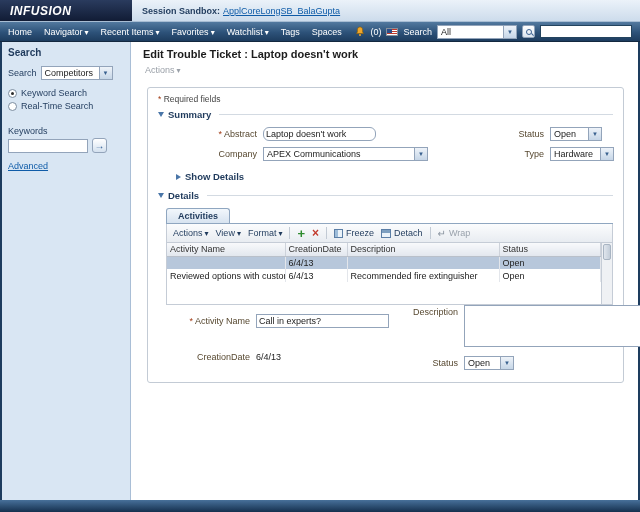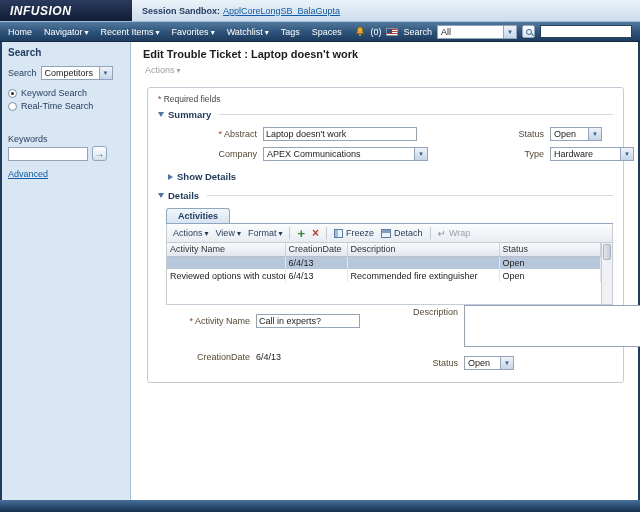--- a/index.html
+++ b/index.html
@@ -38,21 +38,21 @@
   .titlebar{height:15px;background:linear-gradient(#7fa7ce,#45729c);color:#fff;font-weight:bold;font-size:10px;display:flex;align-items:center;padding-left:6px;flex:0 0 auto;border-bottom:1px solid #3a618a}
 
   
   .bodyrow{flex:1;display:flex;border-left:2px solid #1d3c5e;border-right:2px solid #1d3c5e;min-height:0}
   .sidebar{width:129px;background:#d9e6f3;border-right:1px solid #a9bed6;padding:5px 6px;font-size:9px;color:#1f3a5c;flex:0 0 auto}
   .side-header{font-weight:bold;font-size:10px;margin-bottom:8px}
   .field-row{display:flex;align-items:center;gap:4px;margin-bottom:8px}
   .radio-row{display:flex;align-items:center;gap:4px;margin-bottom:3px}
   .radio{width:9px;height:9px;border:1px solid #7c8da0;border-radius:50%;background:#fff;position:relative;flex:0 0 auto;cursor:pointer}
   .radio.checked::after{content:"";position:absolute;left:2px;top:2px;width:3px;height:3px;background:#2b2b2b;border-radius:50%}
-  .keywords-label{margin:23px 0 2px}
+  .keywords-label{margin:15px 0 2px}
   .text-input{border:1px solid #93a4ba;background:#fff;height:14px;font-size:9px;padding:0 2px;font-family:inherit;color:#222}
   .go-btn{width:15px;height:15px;border:1px solid #93a4ba;border-radius:3px;background:linear-gradient(#fff,#d4e1ef);color:#2d5d94;font-size:10px;display:flex;align-items:center;justify-content:center;cursor:pointer;font-weight:bold}
   .advanced{margin-top:8px;display:inline-block}
 
   .main{flex:1;background:#fff;display:flex;flex-direction:column;min-width:0}
   .main-header{display:flex;align-items:flex-start;padding:6px 8px 0 12px}
   .page-title{font-size:11px;font-weight:bold;color:#1c1c1c}
   .btn-group{margin-left:auto;display:flex;gap:4px}
   .btn{font-size:9px;color:#1f3a5c;border:1px solid #8ba3bf;border-radius:3px;background:linear-gradient(#ffffff,#dce6f1);padding:2px 9px;cursor:pointer;font-family:inherit;white-space:nowrap}
   .actions-row{padding:5px 10px 0 14px;font-size:9px;color:#9aa0a8;cursor:pointer;display:flex;align-items:center;gap:2px}
@@ -60,21 +60,21 @@
   .form-box{margin:12px 14px 0 16px;border:1px solid #c3cbd5;border-radius:3px;padding:6px 10px 12px;font-size:9px}
   .required-note{color:#444;font-size:8.5px;margin-bottom:5px}
   .star{color:#a23b15}
   .section-header{display:flex;align-items:center;gap:4px;margin:4px 0 7px;font-weight:bold;color:#1f3a5c;font-size:9.5px;cursor:pointer}
   .section-header .rule{flex:1;border-top:1px solid #d3dae2;margin-left:4px}
   .disc{width:0;height:0;border-left:3.5px solid transparent;border-right:3.5px solid transparent;border-top:5px solid #4a76a8;flex:0 0 auto}
   .disc.collapsed{border-top:3.5px solid transparent;border-bottom:3.5px solid transparent;border-left:5px solid #4a76a8;border-right:none}
 
   .summary-grid{display:grid;grid-template-columns:85px 215px 60px 110px;row-gap:6px;column-gap:6px;align-items:center;margin:2px 0 10px 14px}
   .flabel{text-align:right;color:#574830;font-size:9px;white-space:nowrap}
-  .show-details{display:flex;align-items:center;gap:4px;font-weight:bold;color:#1f3a5c;font-size:9.5px;margin:8px 0 8px 10px;cursor:pointer}
+  .show-details{display:flex;align-items:center;gap:4px;font-weight:bold;color:#1f3a5c;font-size:9.5px;margin:8px 0 8px 18px;cursor:pointer}
 
   .details-content{margin-left:8px}
   .tabs{border-bottom:1px solid #8fa6c0;display:flex;margin-top:2px}
   .tab{padding:2px 11px;border:1px solid #8fa6c0;border-bottom:none;border-radius:3px 3px 0 0;background:linear-gradient(#f2f7fc,#d7e3f0);font-weight:bold;color:#1f3a5c;font-size:9px;cursor:pointer}
   .tbl-toolbar{border:1px solid #c5ccd6;border-top:none;background:linear-gradient(#fbfcfd,#e8ecf1);display:flex;align-items:center;gap:7px;padding:3px 6px;font-size:9px;color:#1f3a5c}
   .menu{cursor:pointer;white-space:nowrap}
   .tsep{width:1px;height:12px;background:#c2cad4;flex:0 0 auto}
   .tool-btn{display:flex;align-items:center;gap:3px;cursor:pointer;white-space:nowrap}
   .plus-icon{color:#2e8b2e;font-weight:bold;font-size:13px;line-height:9px}
   .x-icon{color:#c23b2e;font-weight:bold;font-size:12px;line-height:9px}
@@ -184,38 +184,38 @@
           <span>Required fields</span>
         </div>
 
         <div class="section-header">
           <span class="disc"></span>
           <span>Summary</span>
           <span class="rule"></span>
         </div>
         <div class="summary-grid">
           <span class="flabel"><span class="star">*</span> <span>Abstract</span></span>
-          <span><input class="text-input" style="width: 154px;" value="Laptop doesn't work"></span>
+          <span><input class="text-input" style="width: 113px; border-radius: 6px;" value="Laptop doesn't work"></span>
           <span class="flabel">Status</span>
           <span>
             <span class="select" style="width:52px">
               <span class="sel-text">Open</span>
               <span class="sel-arrow"></span>
             </span>
           </span>
           <span class="flabel">Company</span>
           <span>
             <span class="select" style="width:165px">
               <span class="sel-text">APEX Communications</span>
               <span class="sel-arrow"></span>
             </span>
           </span>
           <span class="flabel">Type</span>
           <span>
-            <span class="select" style="width:84px">
+            <span class="select" style="width:64px">
               <span class="sel-text">Hardware</span>
               <span class="sel-arrow"></span>
             </span>
           </span>
         </div>
 
         <div class="show-details">
           <span class="disc collapsed"></span>
           <span>Show Details</span>
         </div>
@@ -292,21 +292,21 @@
               </table>
             </div>
             <div class="vscroll">
                 <div class="thumb"></div>
               </div>
           </div>
 
           <div class="add-form">
             <div class="add-left">
               <span class="flabel"><span class="star">*</span> <span>Activity Name</span></span>
-              <span><input class="text-input" style="width: 104px;" value="Call in experts?"></span>
+              <span><input class="text-input" style="width: 133px;" value="Call in experts?"></span>
               <span class="flabel">CreationDate</span>
               <span class="plain-value">6/4/13</span>
             </div>
             <div class="add-right">
               <span class="flabel" style="padding-top:2px">Description</span>
               <span><textarea class="ta" style=""></textarea></span>
               <span class="flabel vcenter">Status</span>
               <span class="vcenter">
                 <span class="select" style="width:50px">
                   <span class="sel-text">Open</span>

